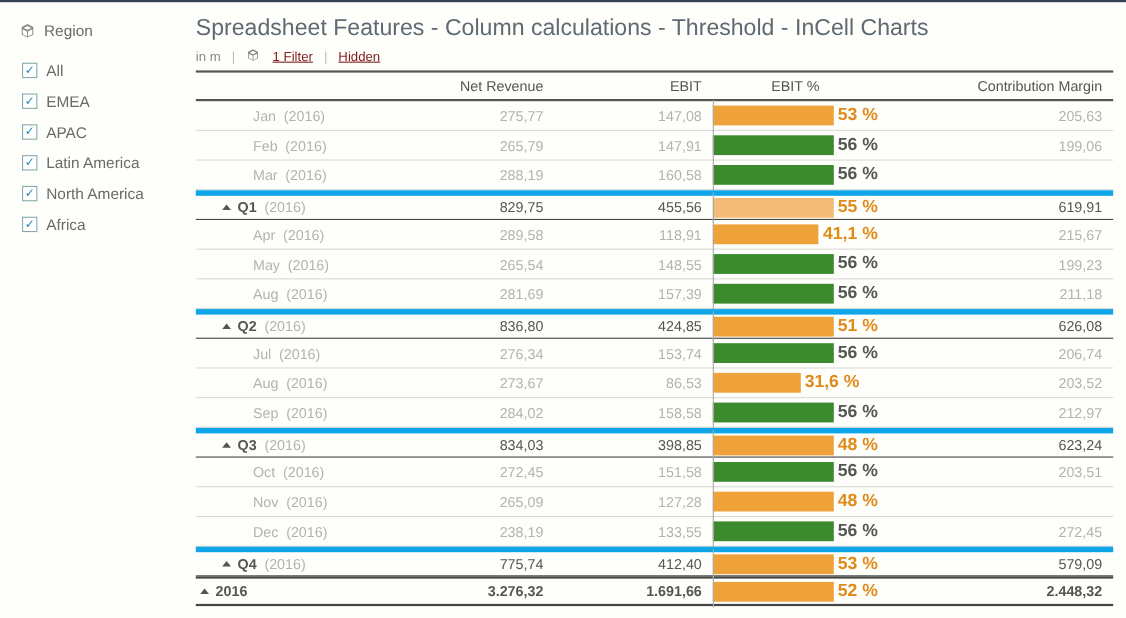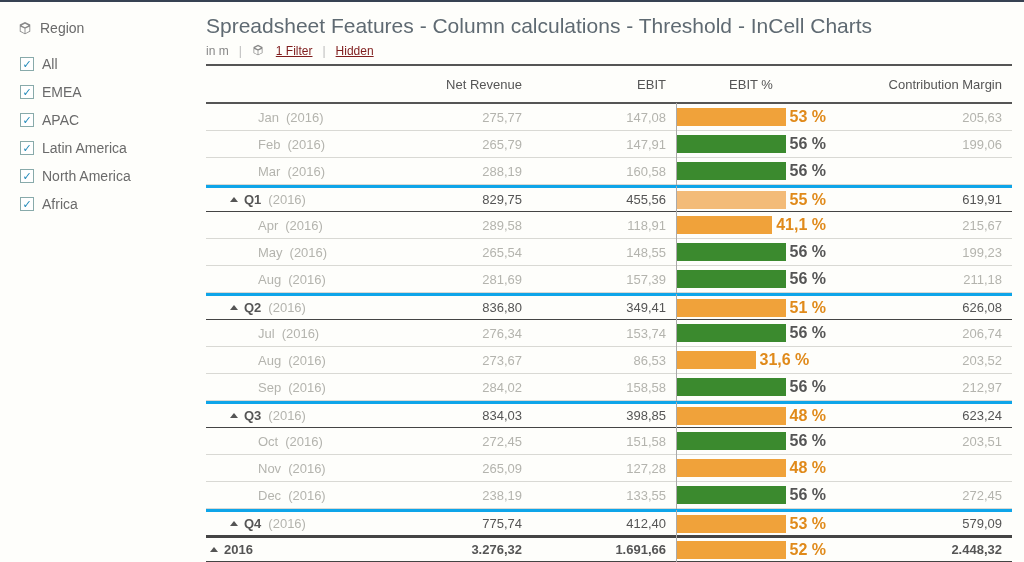--- a/index.html
+++ b/index.html
@@ -9,21 +9,20 @@
     font-size: 13px;
     color: #555;
     background: #fefefb;
   }
   .page {
     width: 1024px;
     height: 562px;
     border-top: 2px solid #374252;
     display: flex;
     padding-top: 4px;
-    gap: 28px;
   }
   .sidebar {
     width: 170px;
     padding: 14px 10px 10px 18px;
     flex-shrink: 0;
   }
   .side-head {
     display: flex;
     align-items: center;
     gap: 8px;
@@ -80,33 +79,33 @@
   }
   .hrow, .row {
     display: flex;
     align-items: center;
     border-bottom: 1px solid #d9d9d4;
     min-height: 27px;
   }
   .hrow {
     border-top: 2px solid #555;
     border-bottom: 2px solid #555;
-    height: 40px;
+    height: 28px;
     color: #555;
   }
   .c-label { width: 190px; padding-left: 4px; display:flex; align-items:center; gap:4px;}
   .c-rev   { width: 140px; text-align: right; padding-right: 14px;}
   .c-ebit  { width: 140px; text-align: right; padding-right: 10px;}
   .c-pct   { width: 150px; position: relative; display:flex; align-items:center;}
   .c-cm    { flex:1; text-align: right; padding-right: 10px;}
   .c-pct-h { width: 150px; text-align:center;}
   .muted { color: #b4b4ae; }
   .bold  { font-weight: 700; color: #555;}
   .row.agg .c-rev, .row.agg .c-ebit, .row.agg .c-cm { font-weight:400; color:#555;}
-  .row.agg { border-top: 3px solid #0ea5e9; border-bottom: 1px solid #444;}
+  .row.agg { border-top: 5px solid #0ea5e9; border-bottom: 1px solid #444;}
   .row.grand { border-top: 2px solid #444; border-bottom: 2px solid #444;}
   .row.grand .c-rev, .row.grand .c-ebit, .row.grand .c-cm,
   .row.grand .c-label { font-weight:700; color:#555;}
   .caret {
     display:inline-block;
     border-left: 4px solid transparent;
     border-right: 4px solid transparent;
     border-bottom: 5px solid #555;
     margin-right: 2px;
   }
@@ -316,21 +315,21 @@
             </div>
             <div class="c-cm muted">211,18</div>
           </div>
           <div class="row agg">
             <div class="c-label indent1">
               <span class="caret"></span>
               <span class="bold">Q2</span>
               <span class="yr">(2016)</span>
             </div>
             <div class="c-rev ">836,80</div>
-            <div class="c-ebit ">349,41</div>
+            <div class="c-ebit ">424,85</div>
             <div class="c-pct">
               <div class="bar-outer">
                 <span class="vline-l"></span>
                 <div class="bar orange" style="width:85%"></div>
                 <span class="pct-label orange">51 %</span>
               </div>
             </div>
             <div class="c-cm ">626,08</div>
           </div>
           <div class="row">

